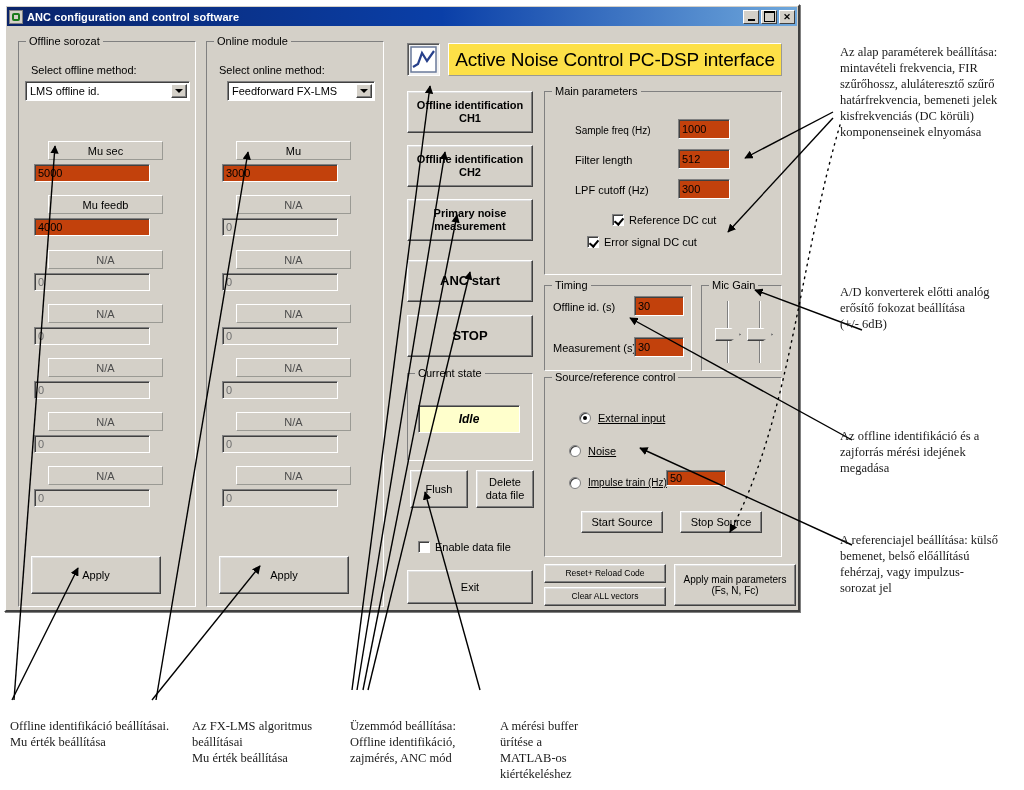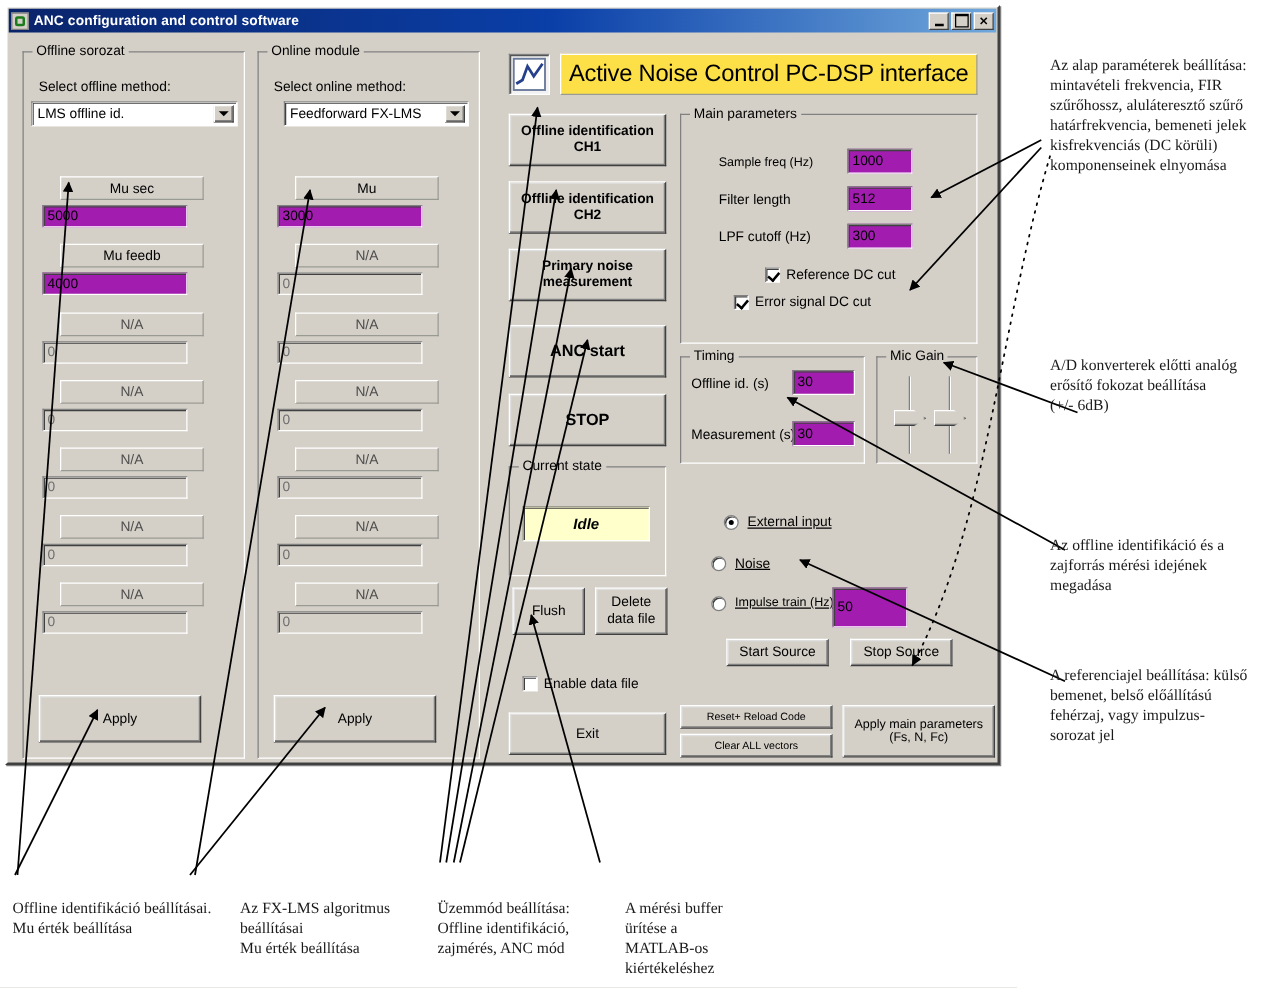--- a/index.html
+++ b/index.html
@@ -74,21 +74,21 @@
     text-align:center; line-height:1.15; cursor:default; user-select:none;
   }
   .lbl-box{
     position:absolute; background:#d4d0c8;
     border:1px solid #ffffff; border-right-color:#9a9a94; border-bottom-color:#9a9a94;
     font-size:11px; color:#000; display:flex; align-items:center; justify-content:center;
     white-space:nowrap;
   }
   .lbl-box.na{ color:#4d4d4d; }
   .field{
-    position:absolute; background:#a21caf;
+    position:absolute; background:#c2410c;
     border:1px solid #808080; border-right-color:#ffffff; border-bottom-color:#ffffff;
     box-shadow: inset 1px 1px 0 #404040;
     font-size:11px; color:#000; display:flex; align-items:center;
     padding-left:3px; white-space:nowrap; overflow:hidden;
   }
   .field.dis{ background:#d4d0c8; color:#6e6e6e; }
   .combo{
     position:absolute; background:#ffffff;
     border:1px solid #808080; border-right-color:#ffffff; border-bottom-color:#ffffff;
     box-shadow: inset 1px 1px 0 #404040;
@@ -317,33 +317,36 @@
     </div>
     <div class="vsl" style="left:708px;top:274px;">
       <span class="track"></span>
       <span class="thumb"></span>
     </div>
     <div class="vsl" style="left:740px;top:274px;">
       <span class="track"></span>
       <span class="thumb"></span>
     </div>
 
+    <div class="grp" style="left:537px;top:350px;width:238px;height:180px;">
+      <span class="grp-label">Source/reference control</span>
+    </div>
     <div class="rad on" style="left:572px;top:385px;">
       <span class="dot"></span>
       <span>External input</span>
     </div>
     <div class="rad" style="left:562px;top:418px;">
       <span class="dot"></span>
       <span>Noise</span>
     </div>
     <div class="rad" style="left:562px;top:450px;font-size:10px;">
       <span class="dot"></span>
       <span>Impulse train (Hz)</span>
     </div>
-    <div class="field" style="left:659px;top:443px;width:60px;height:32px;">50</div>
+    <div class="field" style="left:659px;top:443px;width:60px;height:16px;">50</div>
     <div class="btn" style="left:574px;top:484px;width:82px;height:22px;">Start Source</div>
     <div class="btn" style="left:673px;top:484px;width:82px;height:22px;">Stop Source</div>
 
     <div class="btn" style="left:537px;top:537px;width:122px;height:19px;font-size:8.5px;">Reset+ Reload Code</div>
     <div class="btn" style="left:537px;top:560px;width:122px;height:19px;font-size:8.5px;">Clear ALL vectors</div>
     <div class="btn" style="left:667px;top:537px;width:122px;height:42px;white-space:pre-line;font-size:10px;">Apply main parameters
 (Fs, N, Fc)</div>
 
   </div>
 </div>

